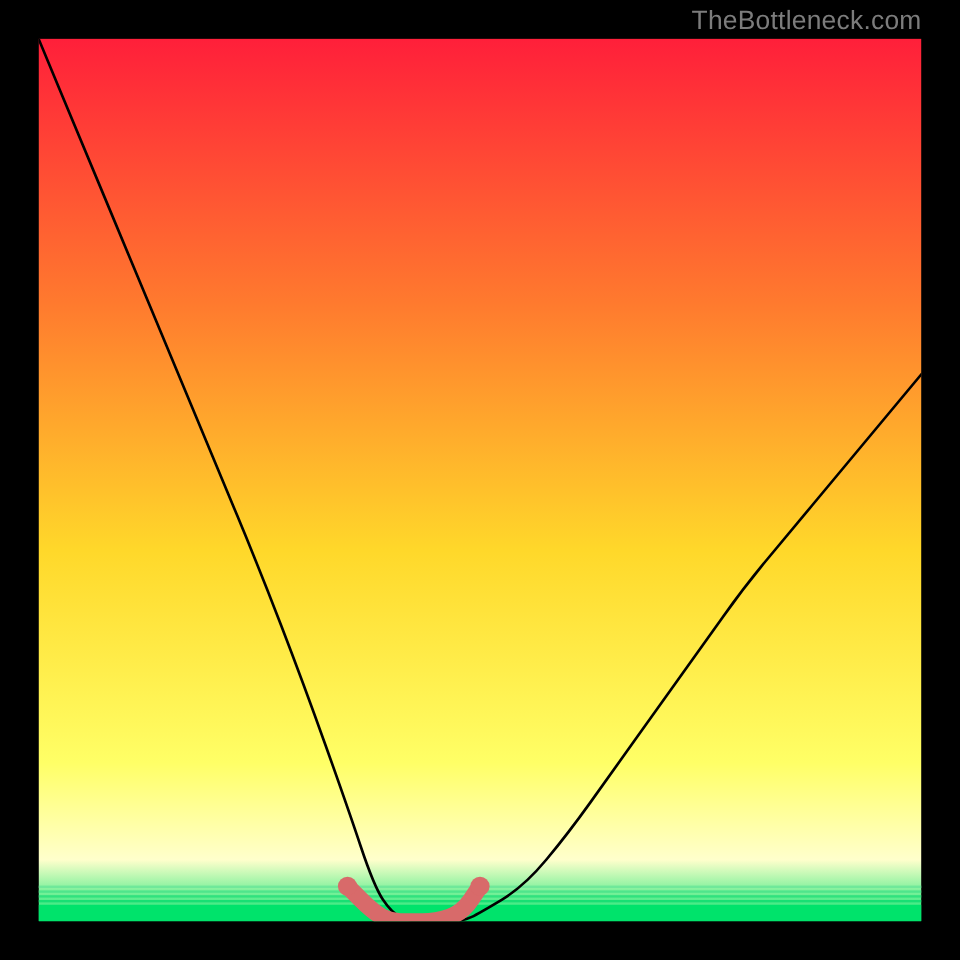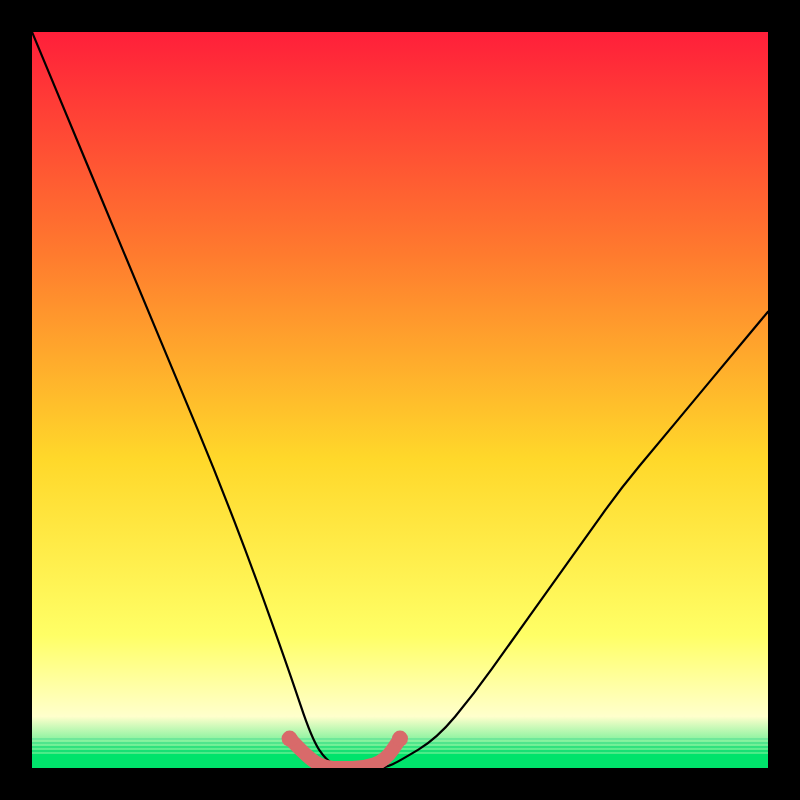--- a/index.html
+++ b/index.html
@@ -39,20 +39,21 @@
   svg {
     display: block;
     width: 736px;
     height: 736px;
   }
 </style>
 </head>
 <body>
 
 <div class="frame">
+  <div class="watermark">TheBottleneck.com</div>
 
   <div class="plot">
     <svg viewBox="0 0 736 736" preserveAspectRatio="none">
       <defs>
         <linearGradient id="bgGrad" x1="0" y1="0" x2="0" y2="1">
           <stop offset="0%" stop-color="#ff1f3a"></stop>
           <stop offset="30%" stop-color="#ff7a2e"></stop>
           <stop offset="58%" stop-color="#ffd82a"></stop>
           <stop offset="82%" stop-color="#ffff66"></stop>
           <stop offset="93%" stop-color="#ffffcc"></stop>

